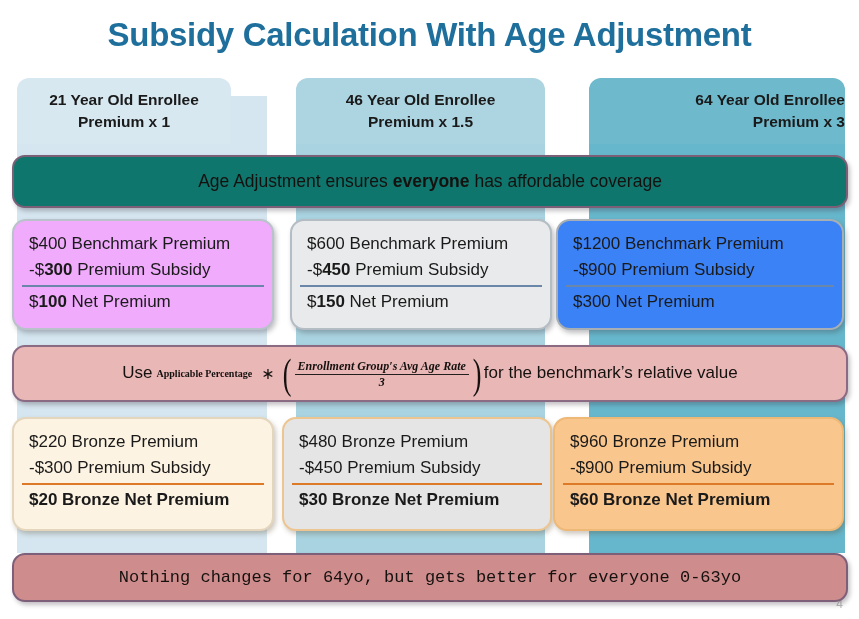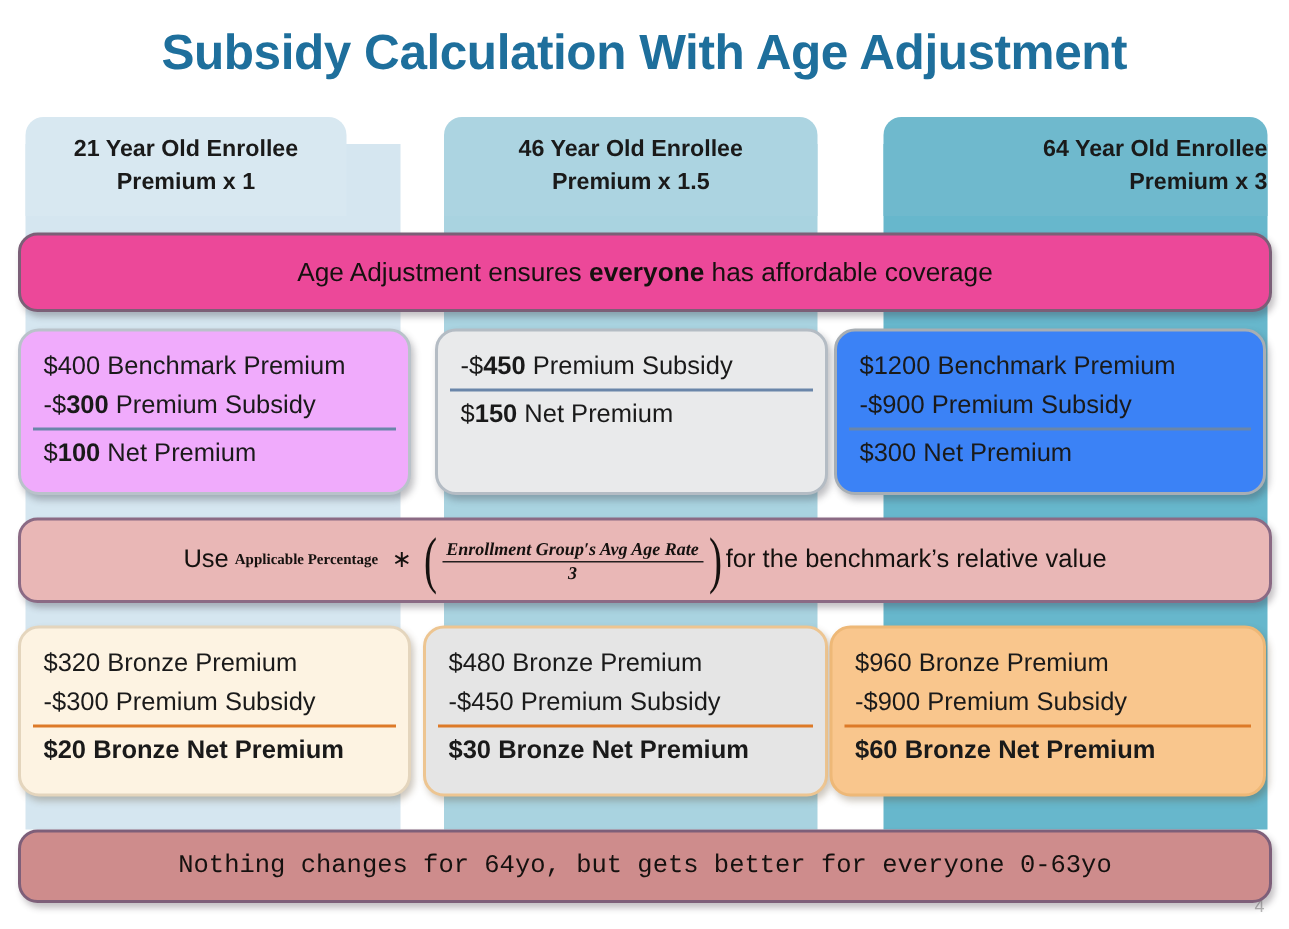--- a/index.html
+++ b/index.html
@@ -47,21 +47,21 @@
   
   .banner{
     position:absolute;left:12px;width:836px;
     box-sizing:border-box;
     border-radius:13px;
     display:flex;align-items:center;justify-content:center;
     z-index:5;
   }
   .banner.pinkA{
     top:155px;height:53px;
-    background:#ec4899;border:2px solid #7b5f77;
+    background:#0f766e;border:2px solid #7b5f77;
     box-shadow:2px 3px 4px rgba(60,50,60,.30);
   }
   .banner.pinkB{
     top:345px;height:57px;
     background:#e9b7b6;border:2px solid #8b6a84;
     box-shadow:2px 3px 4px rgba(60,50,60,.30);
   }
   .banner.redC{
     top:553px;height:49px;
     background:#ce8c8c;border:2px solid #7e5f79;
@@ -173,20 +173,21 @@
   </div>
 
   <div class="card bm bm1">
     <div class="ln"><span>$400</span><span> Benchmark Premium</span></div>
     <div class="ln"><span>-$</span><b>300</b><span> Premium Subsidy</span></div>
     <div class="rule" style="background: rgb(106, 134, 169);"></div>
     <div class="ln"><span>$</span><b>100</b><span> Net Premium</span></div>
   </div>
 
   <div class="card bm bm2">
+    <div class="ln"><span>$600</span><span> Benchmark Premium</span></div>
     <div class="ln"><span>-$</span><b>450</b><span> Premium Subsidy</span></div>
     <div class="rule" style="background: rgb(106, 134, 169);"></div>
     <div class="ln"><span>$</span><b>150</b><span> Net Premium</span></div>
   </div>
 
   <div class="card bm bm3">
     <div class="ln"><span>$1200</span><span> Benchmark Premium</span></div>
     <div class="ln"><span>-$900</span><span> Premium Subsidy</span></div>
     <div class="rule" style="background: rgb(106, 134, 169);"></div>
     <div class="ln"><span>$300</span><span> Net Premium</span></div>
@@ -202,21 +203,21 @@
         <span class="num">Enrollment Group′s Avg Age Rate</span>
         <span class="bar"></span>
         <span class="den">3</span>
       </span>
       <span class="paren">)</span>
       <span> for the benchmark’s relative value</span>
     </div>
   </div>
 
   <div class="card bz bz1">
-    <div class="ln">$320 Bronze Premium</div>
+    <div class="ln">$220 Bronze Premium</div>
     <div class="ln">-$300 Premium Subsidy</div>
     <div class="rule" style="background: rgb(221, 122, 40);"></div>
     <div class="ln"><b>$20 Bronze Net Premium</b></div>
   </div>
 
   <div class="card bz bz2">
     <div class="ln">$480 Bronze Premium</div>
     <div class="ln">-$450 Premium Subsidy</div>
     <div class="rule" style="background: rgb(221, 122, 40);"></div>
     <div class="ln"><b>$30 Bronze Net Premium</b></div>

